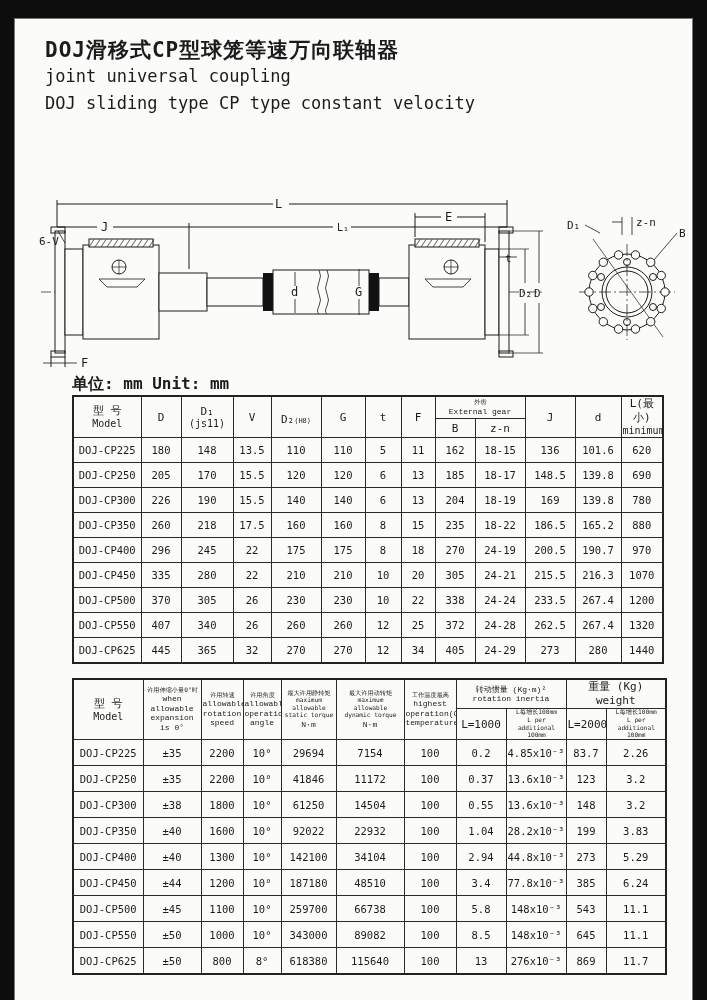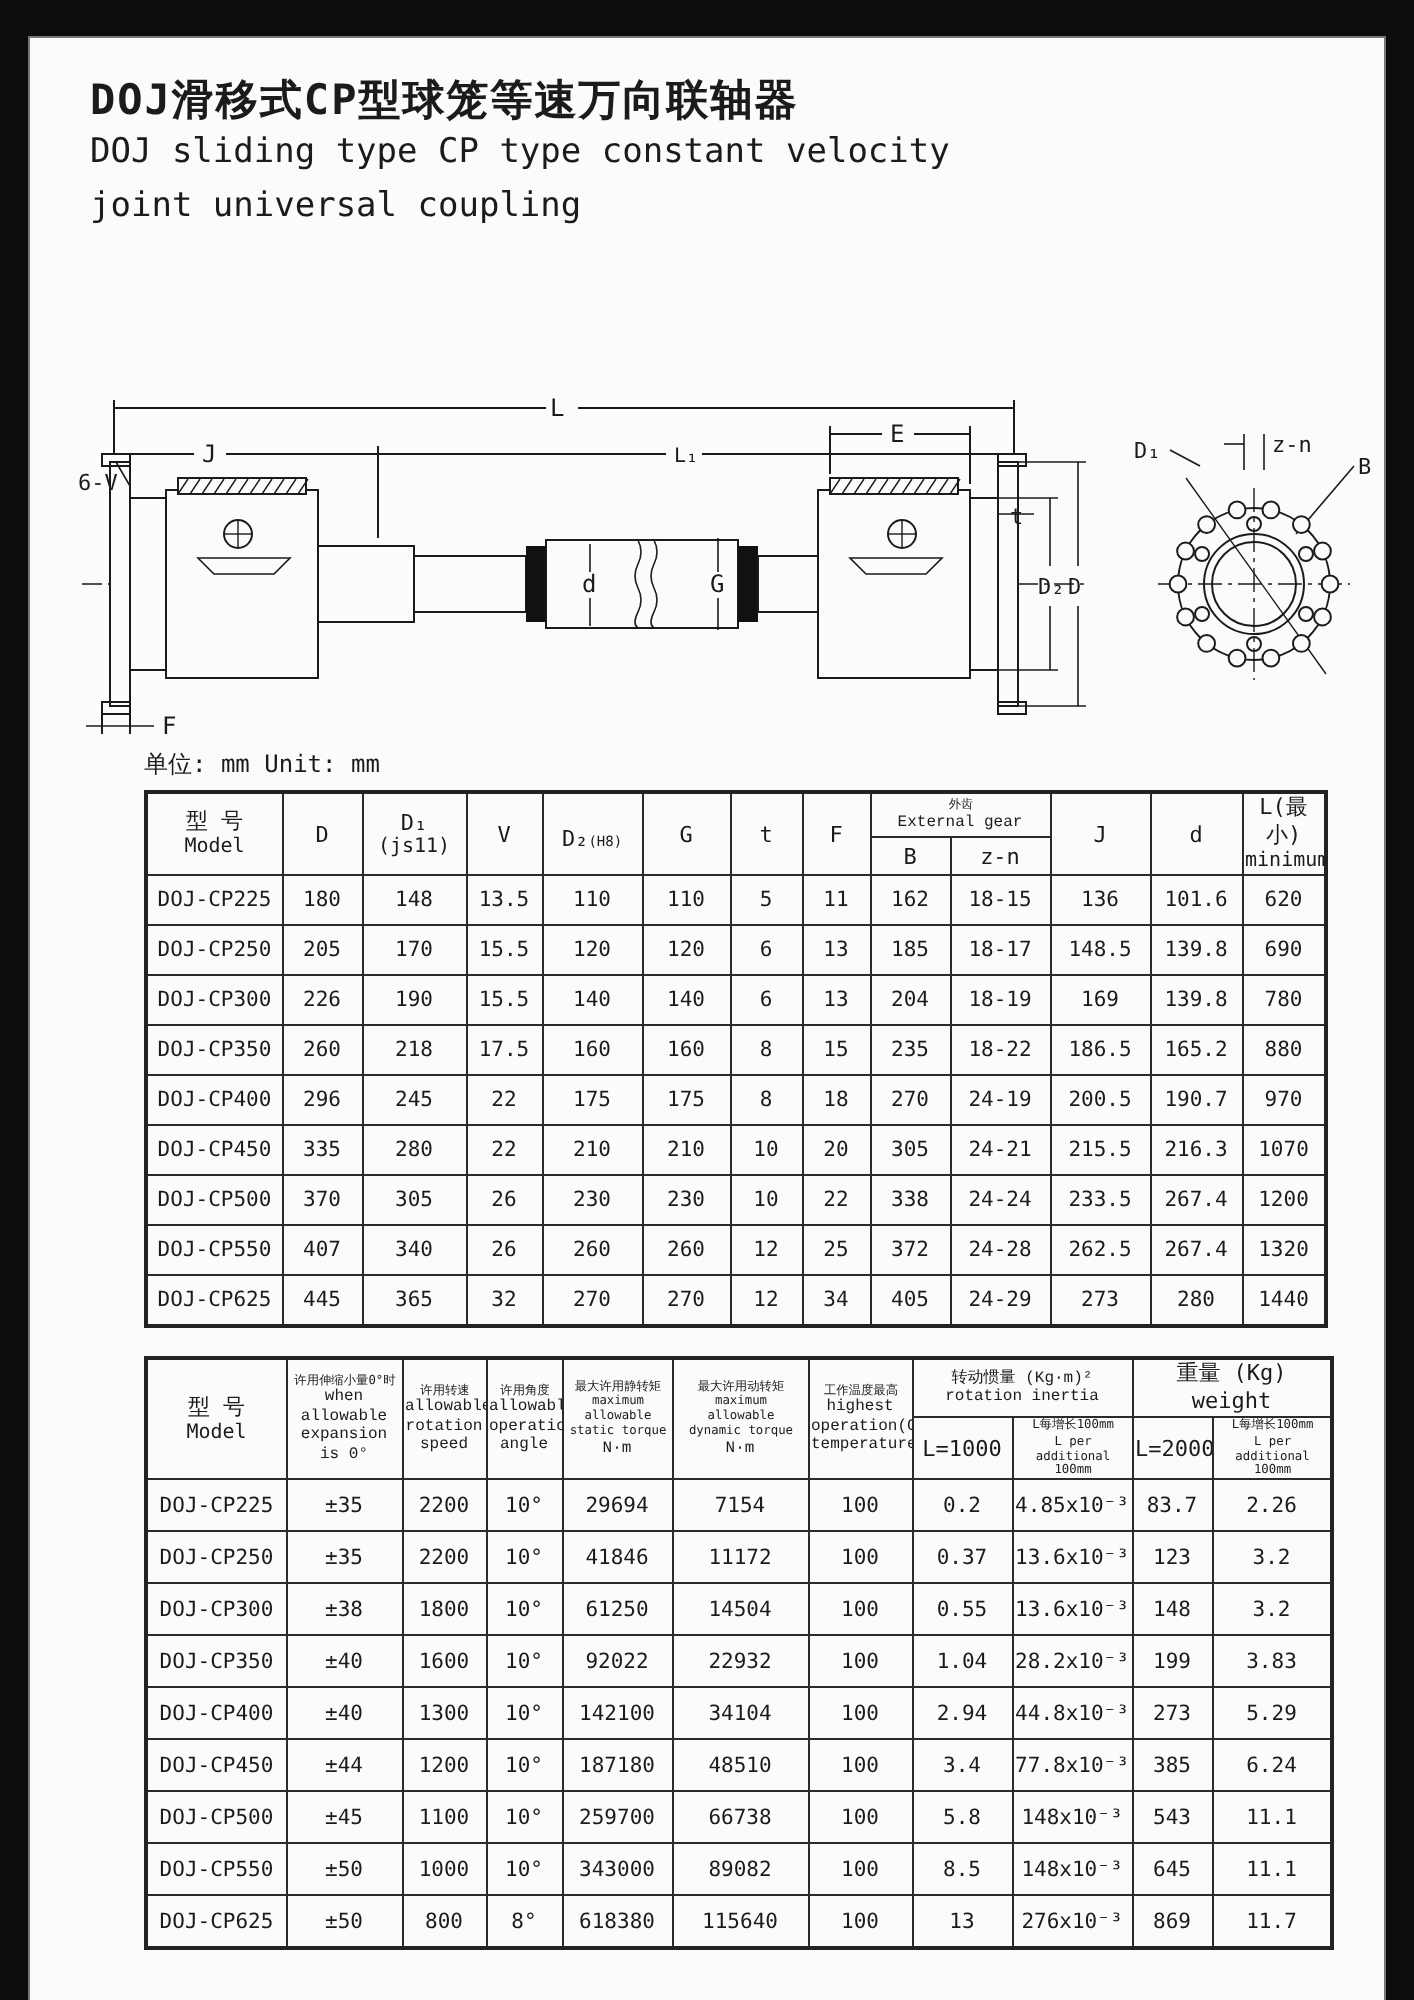--- a/index.html
+++ b/index.html
@@ -16,21 +16,21 @@
     position:absolute;left:3px;top:2px;right:3px;bottom:7px;
     background:#fbfbf9;
     border:1px solid #777;
   }
   .title-block{position:absolute;left:30px;top:18px;}
   .title-zh{font-size:21px;font-weight:bold;letter-spacing:1px;line-height:26px;}
   .title-en{font-size:17px;line-height:27px;white-space:pre;}
   .subtitle{position:absolute;left:82px;top:145px;font-size:17px;font-weight:bold;}
   .diagram-wrap{position:absolute;left:22px;top:168px;width:668px;height:185px;}
   svg text{font-family:"DejaVu Sans Mono","DejaVu Sans",sans-serif;fill:#1b1b1b;}
-  .unit-note{position:absolute;left:57px;top:355px;font-size:12px;font-weight:normal;}
+  .unit-note{position:absolute;left:57px;top:355px;font-size:16px;font-weight:bold;}
   table{border-collapse:collapse;table-layout:fixed;background:#fbfbf9;}
   .t1{position:absolute;left:57px;top:376px;width:592px;}
   .t2{position:absolute;left:57px;top:659px;width:594px;}
   td,th{border:1px solid #2a2a2a;text-align:center;vertical-align:middle;
         padding:0 1px;font-weight:normal;overflow:hidden;}
   table{border:2px solid #222;}
   .t1 td{height:24px;font-size:10.5px;}
   .t2 td{height:25px;font-size:10.5px;}
   .h-main{font-size:11px;line-height:13px;}
   .h-zh{font-size:11px;line-height:14px;}
@@ -42,22 +42,22 @@
   .nowrap{white-space:nowrap;}
 </style>
 </head>
 <body>
 
 <div class="page">
 <div class="sheet">
 
   <div class="title-block">
     <div class="title-zh">DOJ滑移式CP型球笼等速万向联轴器</div>
+    <div class="title-en">joint universal coupling</div>
     <div class="title-en">DOJ sliding type CP type constant velocity</div>
-    <div class="title-en">joint universal coupling</div>
   </div>
 
 
   <div class="diagram-wrap">
     <svg id="diagram-svg" width="668" height="185" viewBox="0 0 668 185">
       <g stroke="#1b1b1b" stroke-width="1" fill="none">
 
         <line x1="4" y1="105" x2="505" y2="105" stroke-dasharray="10 3 2 3" stroke-width="0.7"></line>
 
         <rect x="18" y="44" width="10" height="122" fill="#fbfbf9"></rect>

